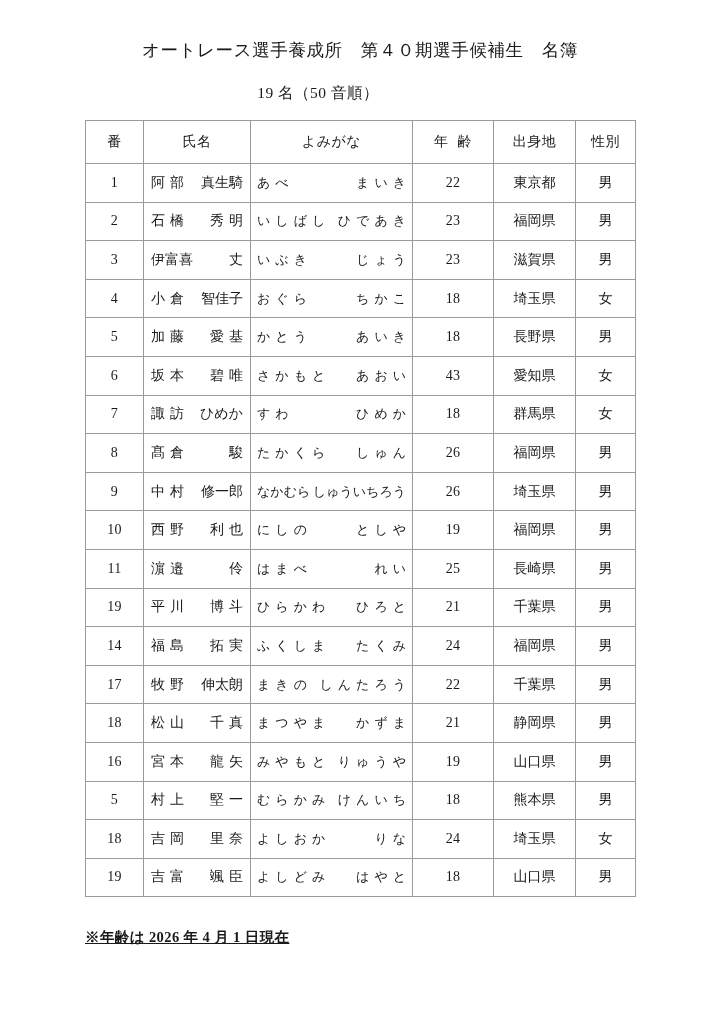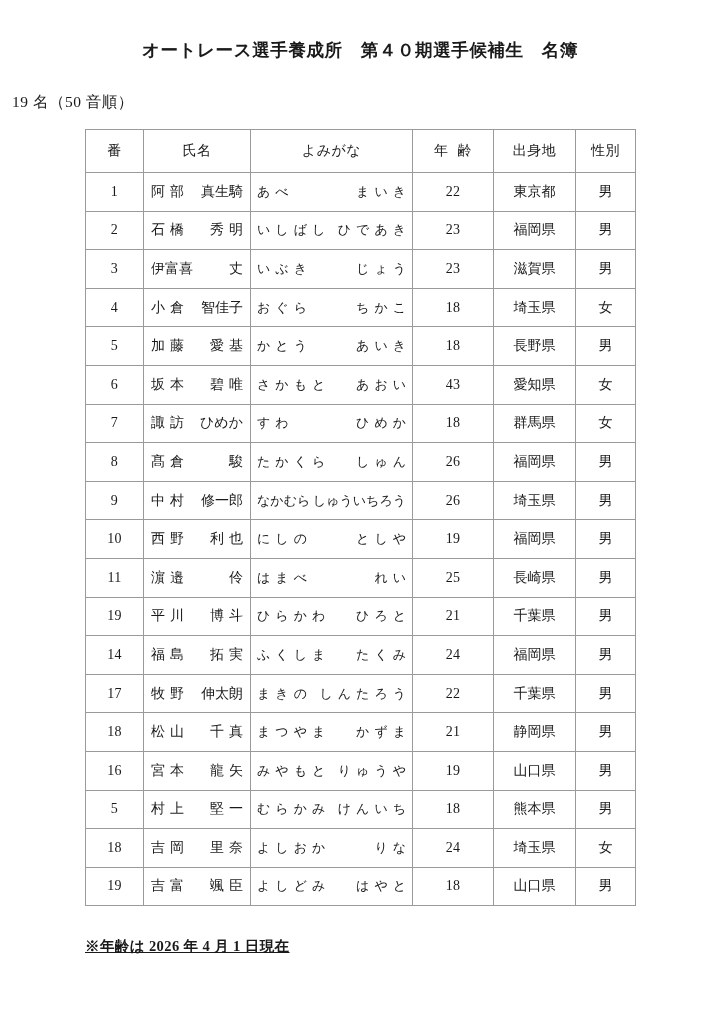--- a/index.html
+++ b/index.html
@@ -20,29 +20,29 @@
     inset: 0;
     padding: 0;
   }
 
   
   .doc-title {
     margin: 0;
     padding-top: 38px;
     text-align: center;
     font-size: 17.5px;
-    font-weight: 700;
+    font-weight: 400;
     letter-spacing: 0.6px;
     font-family: "Liberation Serif", "DejaVu Serif", serif;
   }
   .subtitle-row {
-    margin: 12px;
+    margin: 3px;
     padding-top: 18px;
     padding-right: 84px;
-    text-align: left;
+    text-align: center;
     font-size: 15.5px;
     letter-spacing: 0.5px;
   }
 
   
   .table-wrap {
     margin: 16px auto 0 auto;
     width: 550px;
   }
   table.roster {

